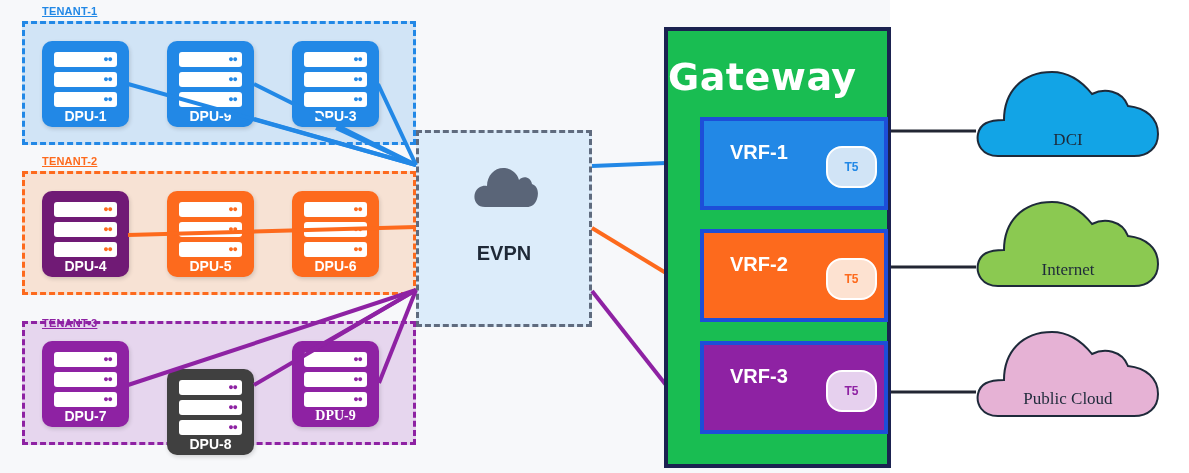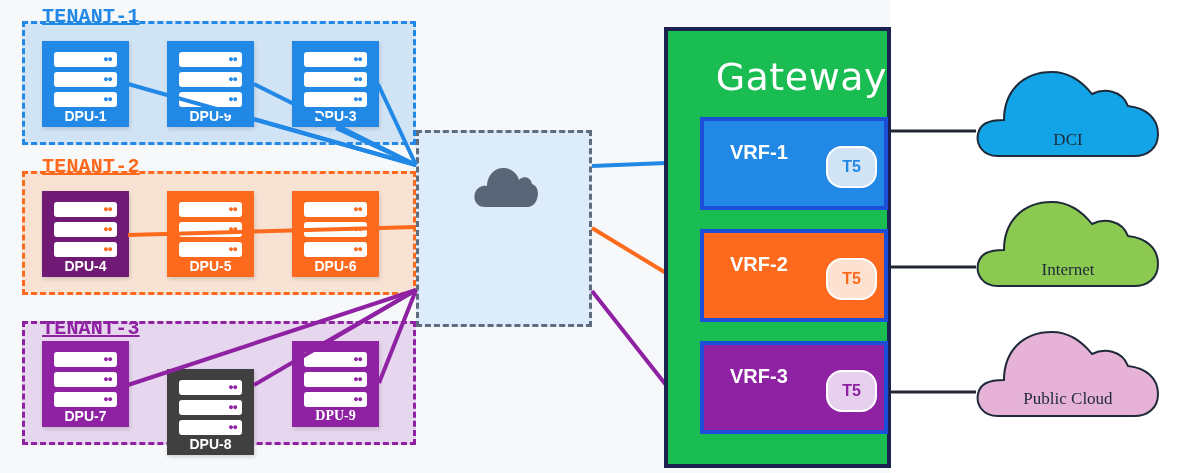--- a/index.html
+++ b/index.html
@@ -1,32 +1,32 @@
 <!DOCTYPE html>
 <html><head>
 <meta charset="utf-8">
 <style>
   html, body { margin:0; padding:0; }
   body { width:1189px; height:473px; position:relative; overflow:hidden; background:#ffffff; font-family:"Liberation Sans", sans-serif; }
   .left-bg { position:absolute; left:0; top:0; width:890px; height:473px; background:#f7f8fa; }
   .tenant { position:absolute; left:22px; width:394px; height:124px; box-sizing:border-box; border:3px dashed; }
-  .tenant-label { position:absolute; left:42px; font-weight:bold; font-size:20px; text-decoration:underline; letter-spacing:0.2px;font-family:Liberation Mono, monospace; }
-  .dpu { position:absolute; width:87px; height:86px; box-sizing:border-box; box-shadow:1px 2px 4px rgba(0,0,0,0.15); }
+  .tenant-label { position:absolute; left:42px; font-weight:bold; font-size:11px; text-decoration:underline; letter-spacing:0.2px; }
+  .dpu { position:absolute; width:87px; height:86px; box-sizing:border-box; box-shadow:1px 2px 4px rgba(0,0,0,0.15);border-radius:10px; }
   .dpu .rack { position:absolute; left:12px; width:63px; height:15px; background:#fff; border-radius:3px; }
   .dpu .rack::after { content:"●●"; position:absolute; right:5px; top:1px; font-size:9px; letter-spacing:-1px; line-height:13px; }
   .dpu .dpu-label { position:absolute; left:0; right:0; bottom:3px; text-align:center; color:#fff; font-weight:bold; font-size:14px; }
   svg.links { position:absolute; left:0; top:0; width:1189px; height:473px; }
   .fabric { position:absolute; left:416px; top:130px; width:176px; height:197px; box-sizing:border-box; border:3px dashed #5f6b7e; background:#dcecfa; }
   .fabric-label { position:absolute; left:0; right:0; top:108px; text-align:center; font-weight:bold; font-size:20px; color:#1f2937; line-height:25px; }
   .fabric-cloud { position:absolute; left:54px; top:30px; }
   .gateway { position:absolute; left:664px; top:27px; width:227px; height:441px; box-sizing:border-box; border:4px solid #1b2250; background:#19bd52; }
-  .gateway-title { position:absolute; left:0; right:0; top:24px; text-align:right; color:#fff; font-weight:normal; font-size:38px; font-family:"DejaVu Sans", sans-serif; letter-spacing:0.5px; }
+  .gateway-title { position:absolute; left:0; right:0; top:24px; text-align:left; color:#fff; font-weight:bold; font-size:38px; font-family:"DejaVu Sans", sans-serif; letter-spacing:0.5px; }
   .vrf { position:absolute; left:32px; width:188px; height:93px; box-sizing:border-box; border:4px solid #1d4ed8; }
   .vrf-label { position:absolute; left:26px; top:20px; color:#fff; font-weight:bold; font-size:20px; }
-  .t5 { position:absolute; left:122px; top:25px; width:51px; height:42px; box-sizing:border-box; border:2px solid #fff; border-radius:16px; text-align:center; line-height:38px; font-weight:bold; font-size:16px; }
+  .t5 { position:absolute; left:122px; top:25px; width:51px; height:42px; box-sizing:border-box; border:2px solid #fff; border-radius:16px; text-align:center; line-height:38px; font-weight:bold; font-size:12px; }
   .ext-cloud { position:absolute; }
   .ext-label { position:absolute; font-size:17px; color:#1e2a3a; text-align:center; width:160px;font-family:Liberation Serif, serif; }
 </style>
 </head>
 <body>
 
 <div class="left-bg"></div>
 
 <div class="tenant" style="top:21px; border-color:#2288e6; background:#d1e4f6;"></div>
 <div class="tenant" style="top:171px; border-color:#fd6a1d; background:#f7e2d4;"></div>
@@ -91,20 +91,21 @@
   <div class="rack" style="top:31px;"></div>
   <div class="rack" style="top:51px;"></div>
   <div class="dpu-label">DPU-9</div>
 </div>
 
 <div class="fabric">
   <svg class="fabric-cloud" width="66" height="46" viewBox="0 0 66 46">
     <path d="M12 44 C3 44 0 36 2 30 C4 24 10 22 14 23 C14 12 22 4 32 5 C40 6 45 12 46 17 C50 12 58 14 59 21 C65 23 66 30 64 36 C62 42 58 44 54 44 Z" fill="#5a6578"></path>
   </svg>
   <div class="fabric-label">
+    <div>EVPN</div>
   </div>
 </div>
 
 <svg class="links" viewBox="0 0 1189 473">
 
   <line x1="128" y1="84" x2="416" y2="165" stroke="#2288e6" stroke-width="4"></line>
   <line x1="254" y1="84" x2="416" y2="165" stroke="#2288e6" stroke-width="4"></line>
   <line x1="254" y1="119" x2="416" y2="165" stroke="#2288e6" stroke-width="4"></line>
   <line x1="378" y1="84" x2="416" y2="165" stroke="#2288e6" stroke-width="4"></line>
   <line x1="336" y1="128" x2="416" y2="165" stroke="#2288e6" stroke-width="4"></line>

